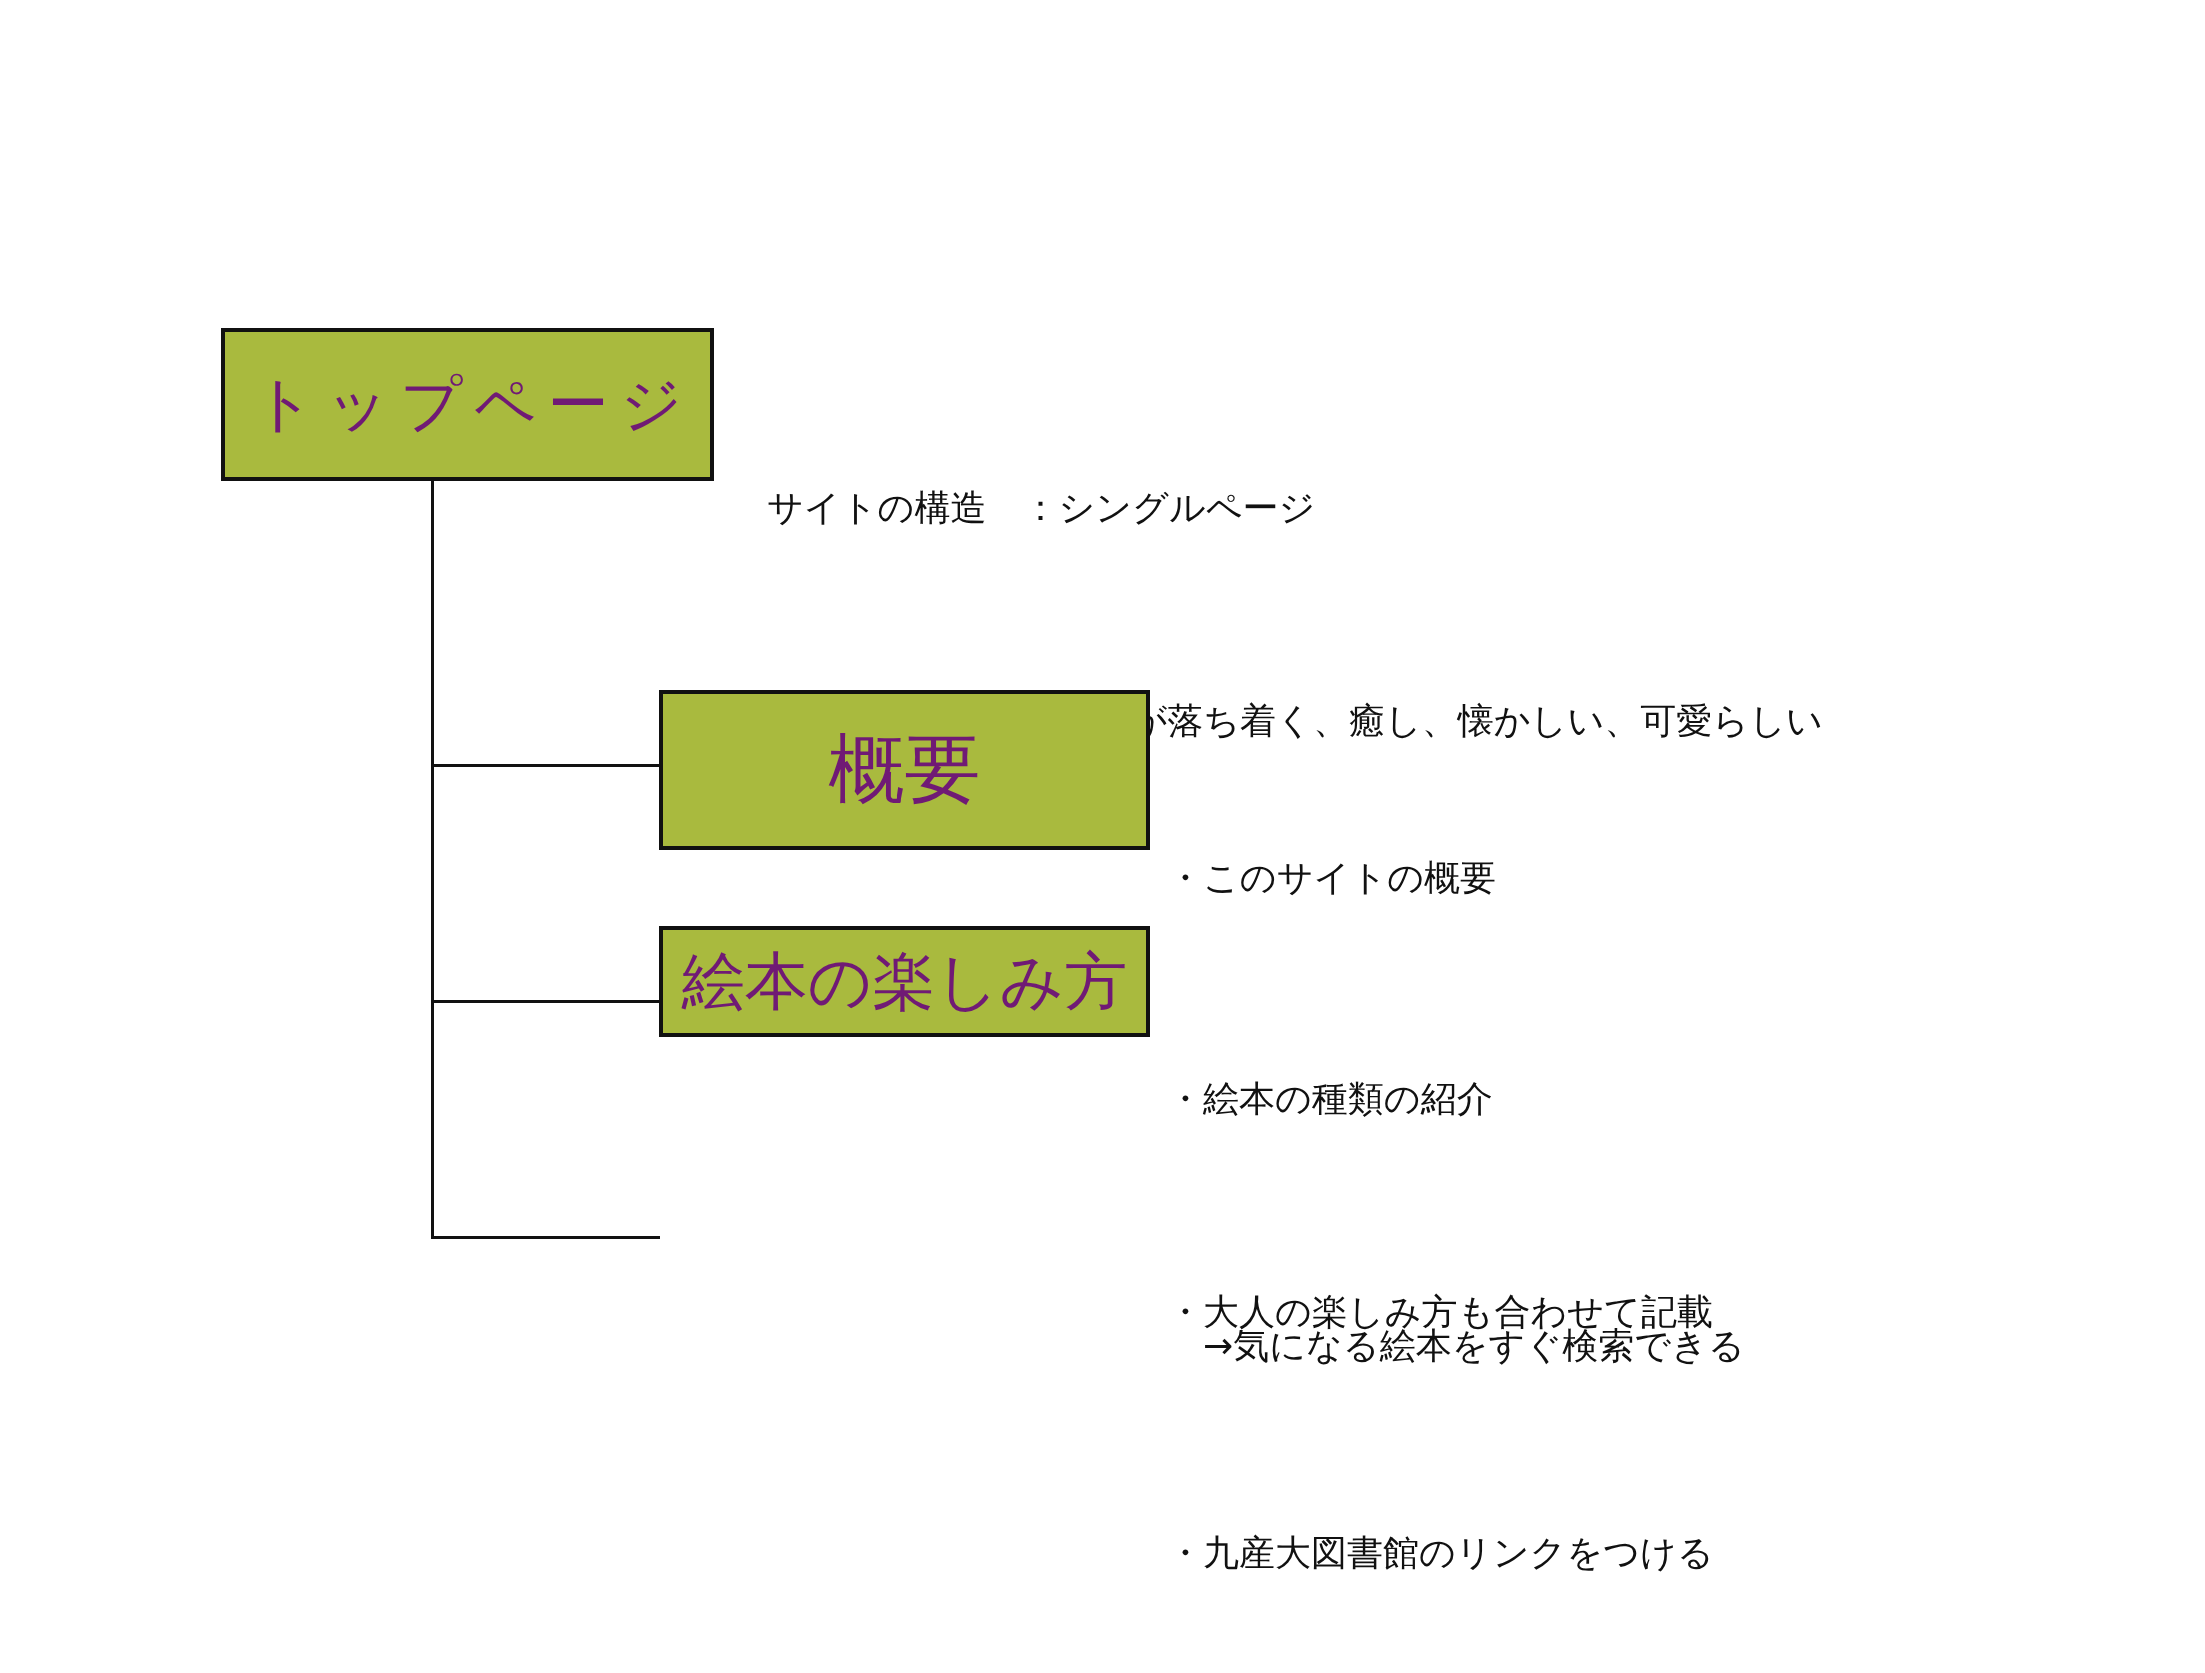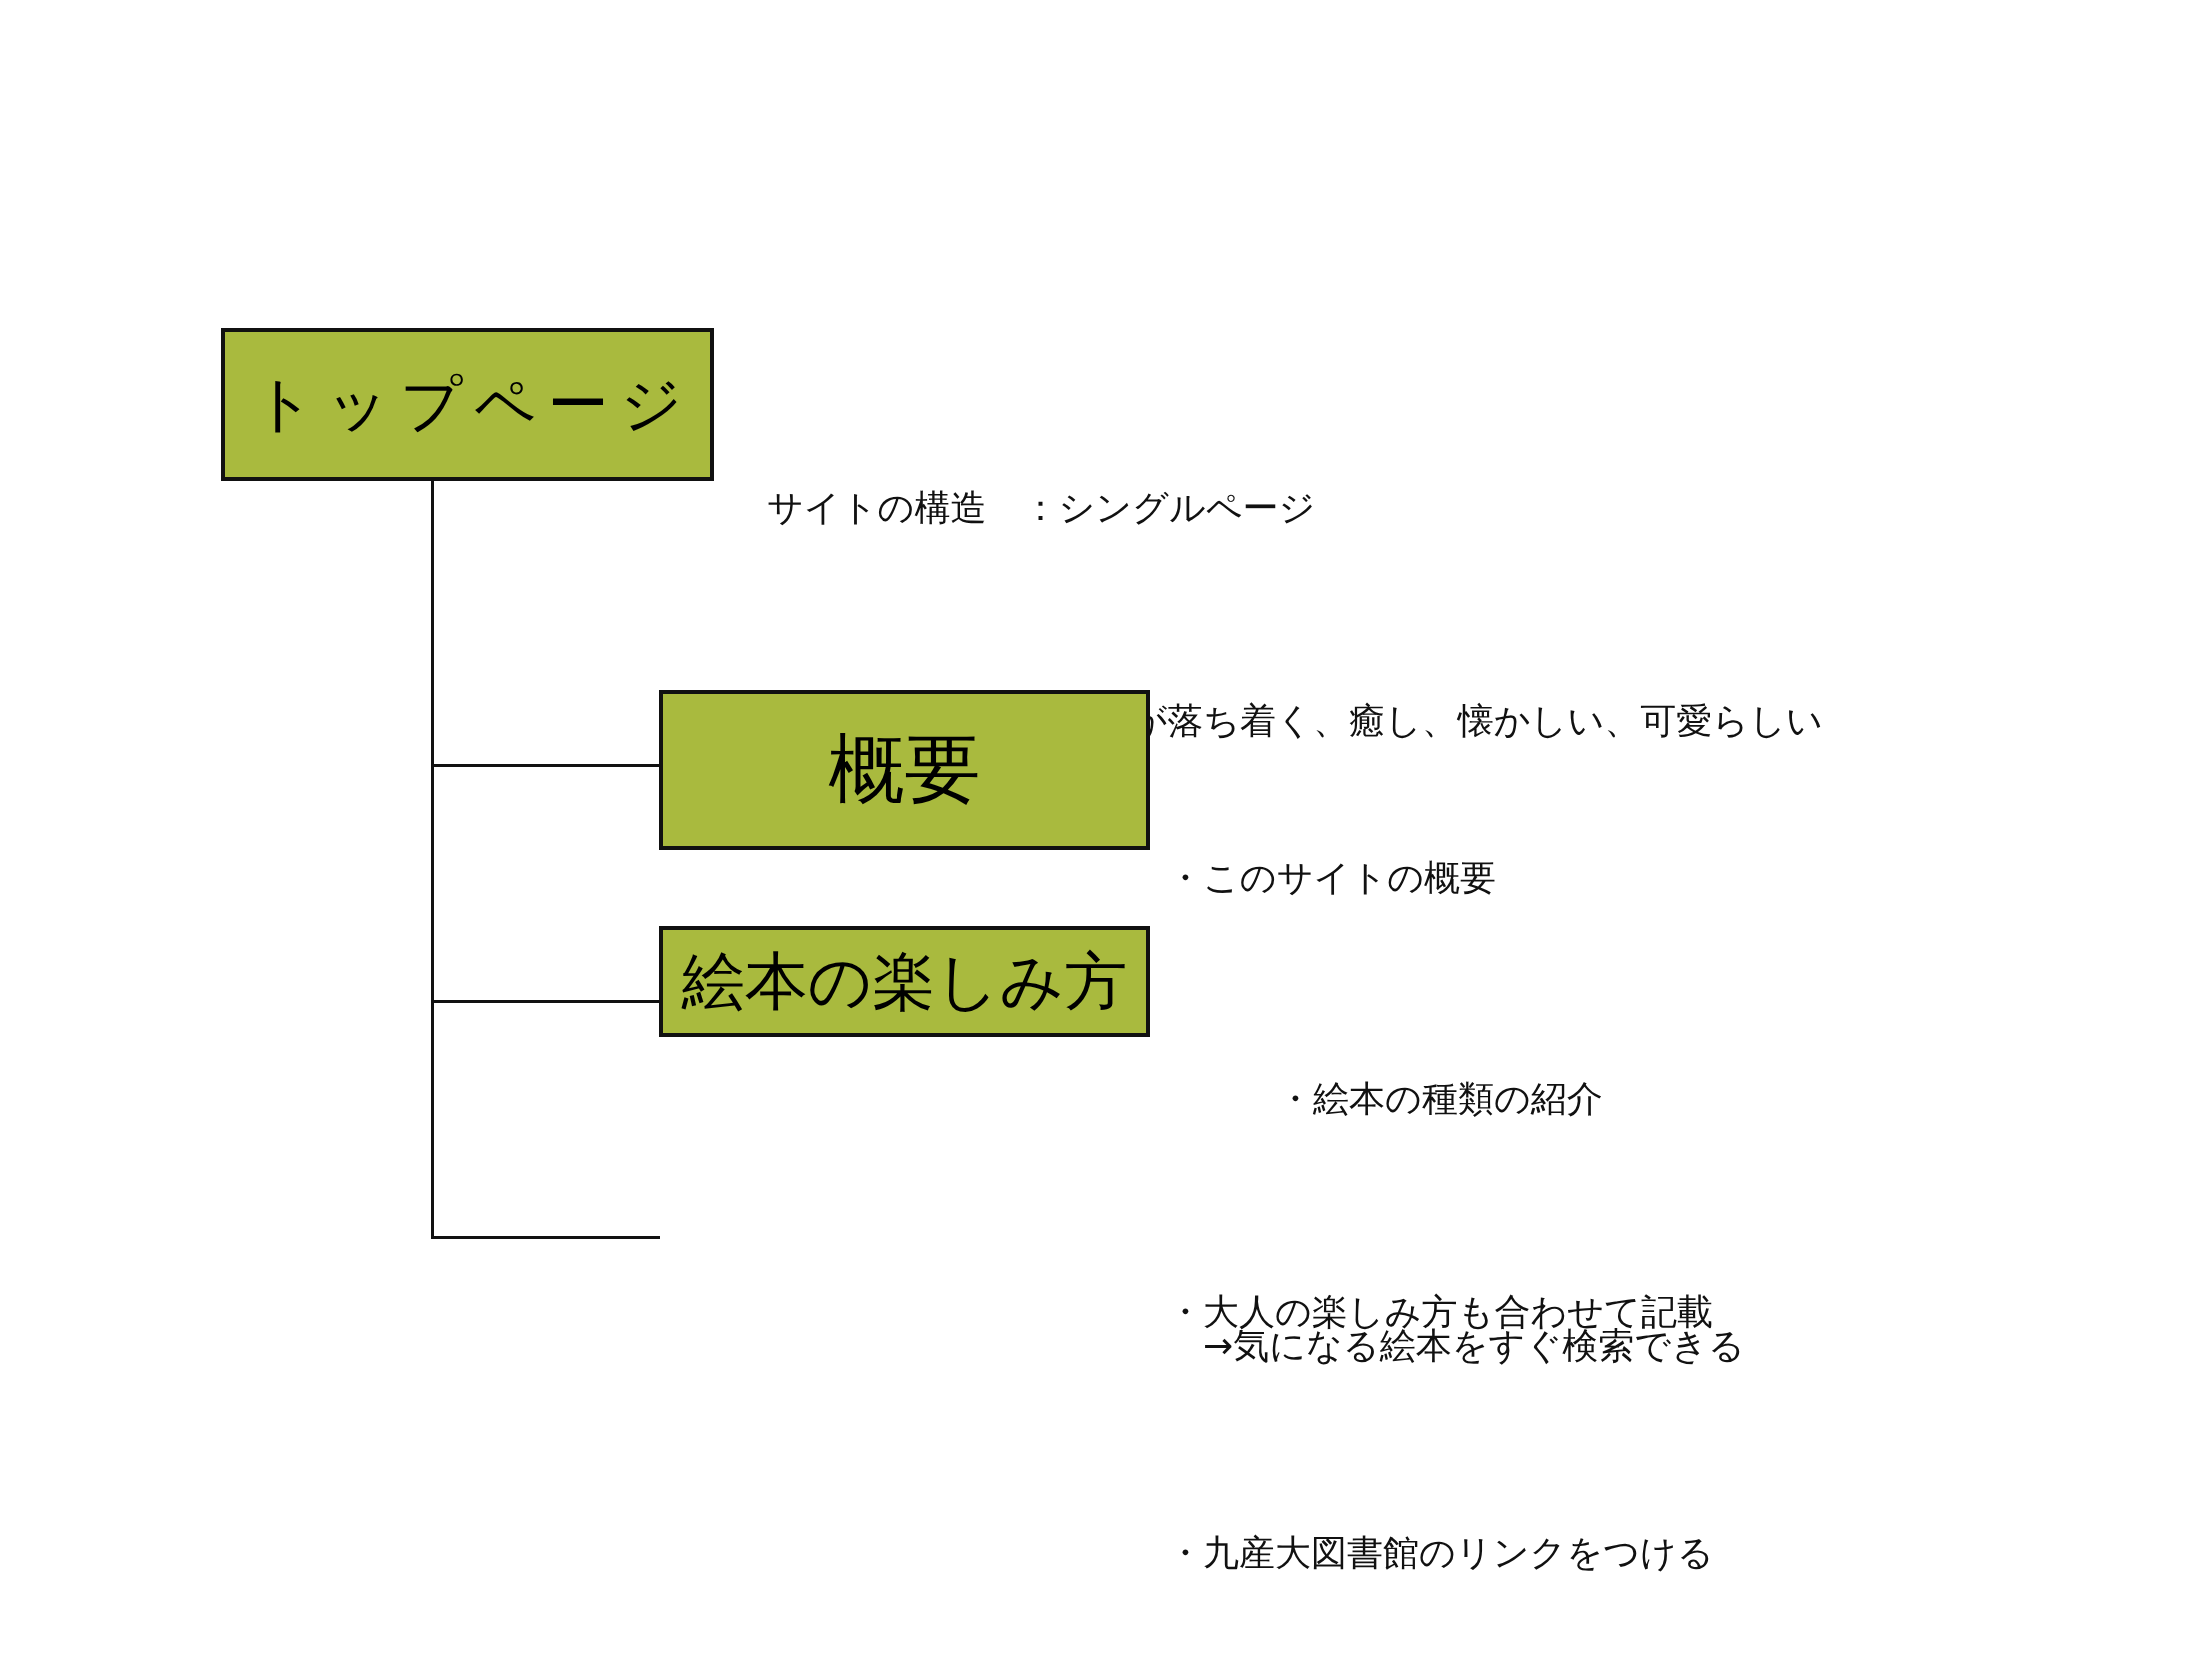--- a/index.html
+++ b/index.html
@@ -20,21 +20,21 @@
     position: absolute;
     background: #a9ba3e;
     border: 4px solid #111111;
     box-sizing: border-box;
     display: flex;
     align-items: center;
     justify-content: center;
     text-align: center;
   }
   .node .label {
-    color: #000000;
+    color: #701a75;
     white-space: nowrap;
   }
   .node-root {
     left: 221px; top: 328px;
     width: 493px; height: 153px;
   }
   .node-root .label {
     font-size: 61px;
     letter-spacing: 11.3px;
     margin-left: 11.3px; 
@@ -78,21 +78,21 @@
     color: #111111;
     white-space: pre;
   }
   .notes-root {
     left: 767px; top: 330px;
   }
   .notes-overview {
     left: 1167px; top: 700px;
   }
   .notes-enjoy {
-    left: 1167px; top: 921px; text-align: center;
+    left: 1167px; top: 921px;
   }
   .notes-intro {
     left: 1167px; top: 1173px;
     line-height: 69px;
   }
   .note-line { display: block; }
 </style>
 </head>
 <body>
 

